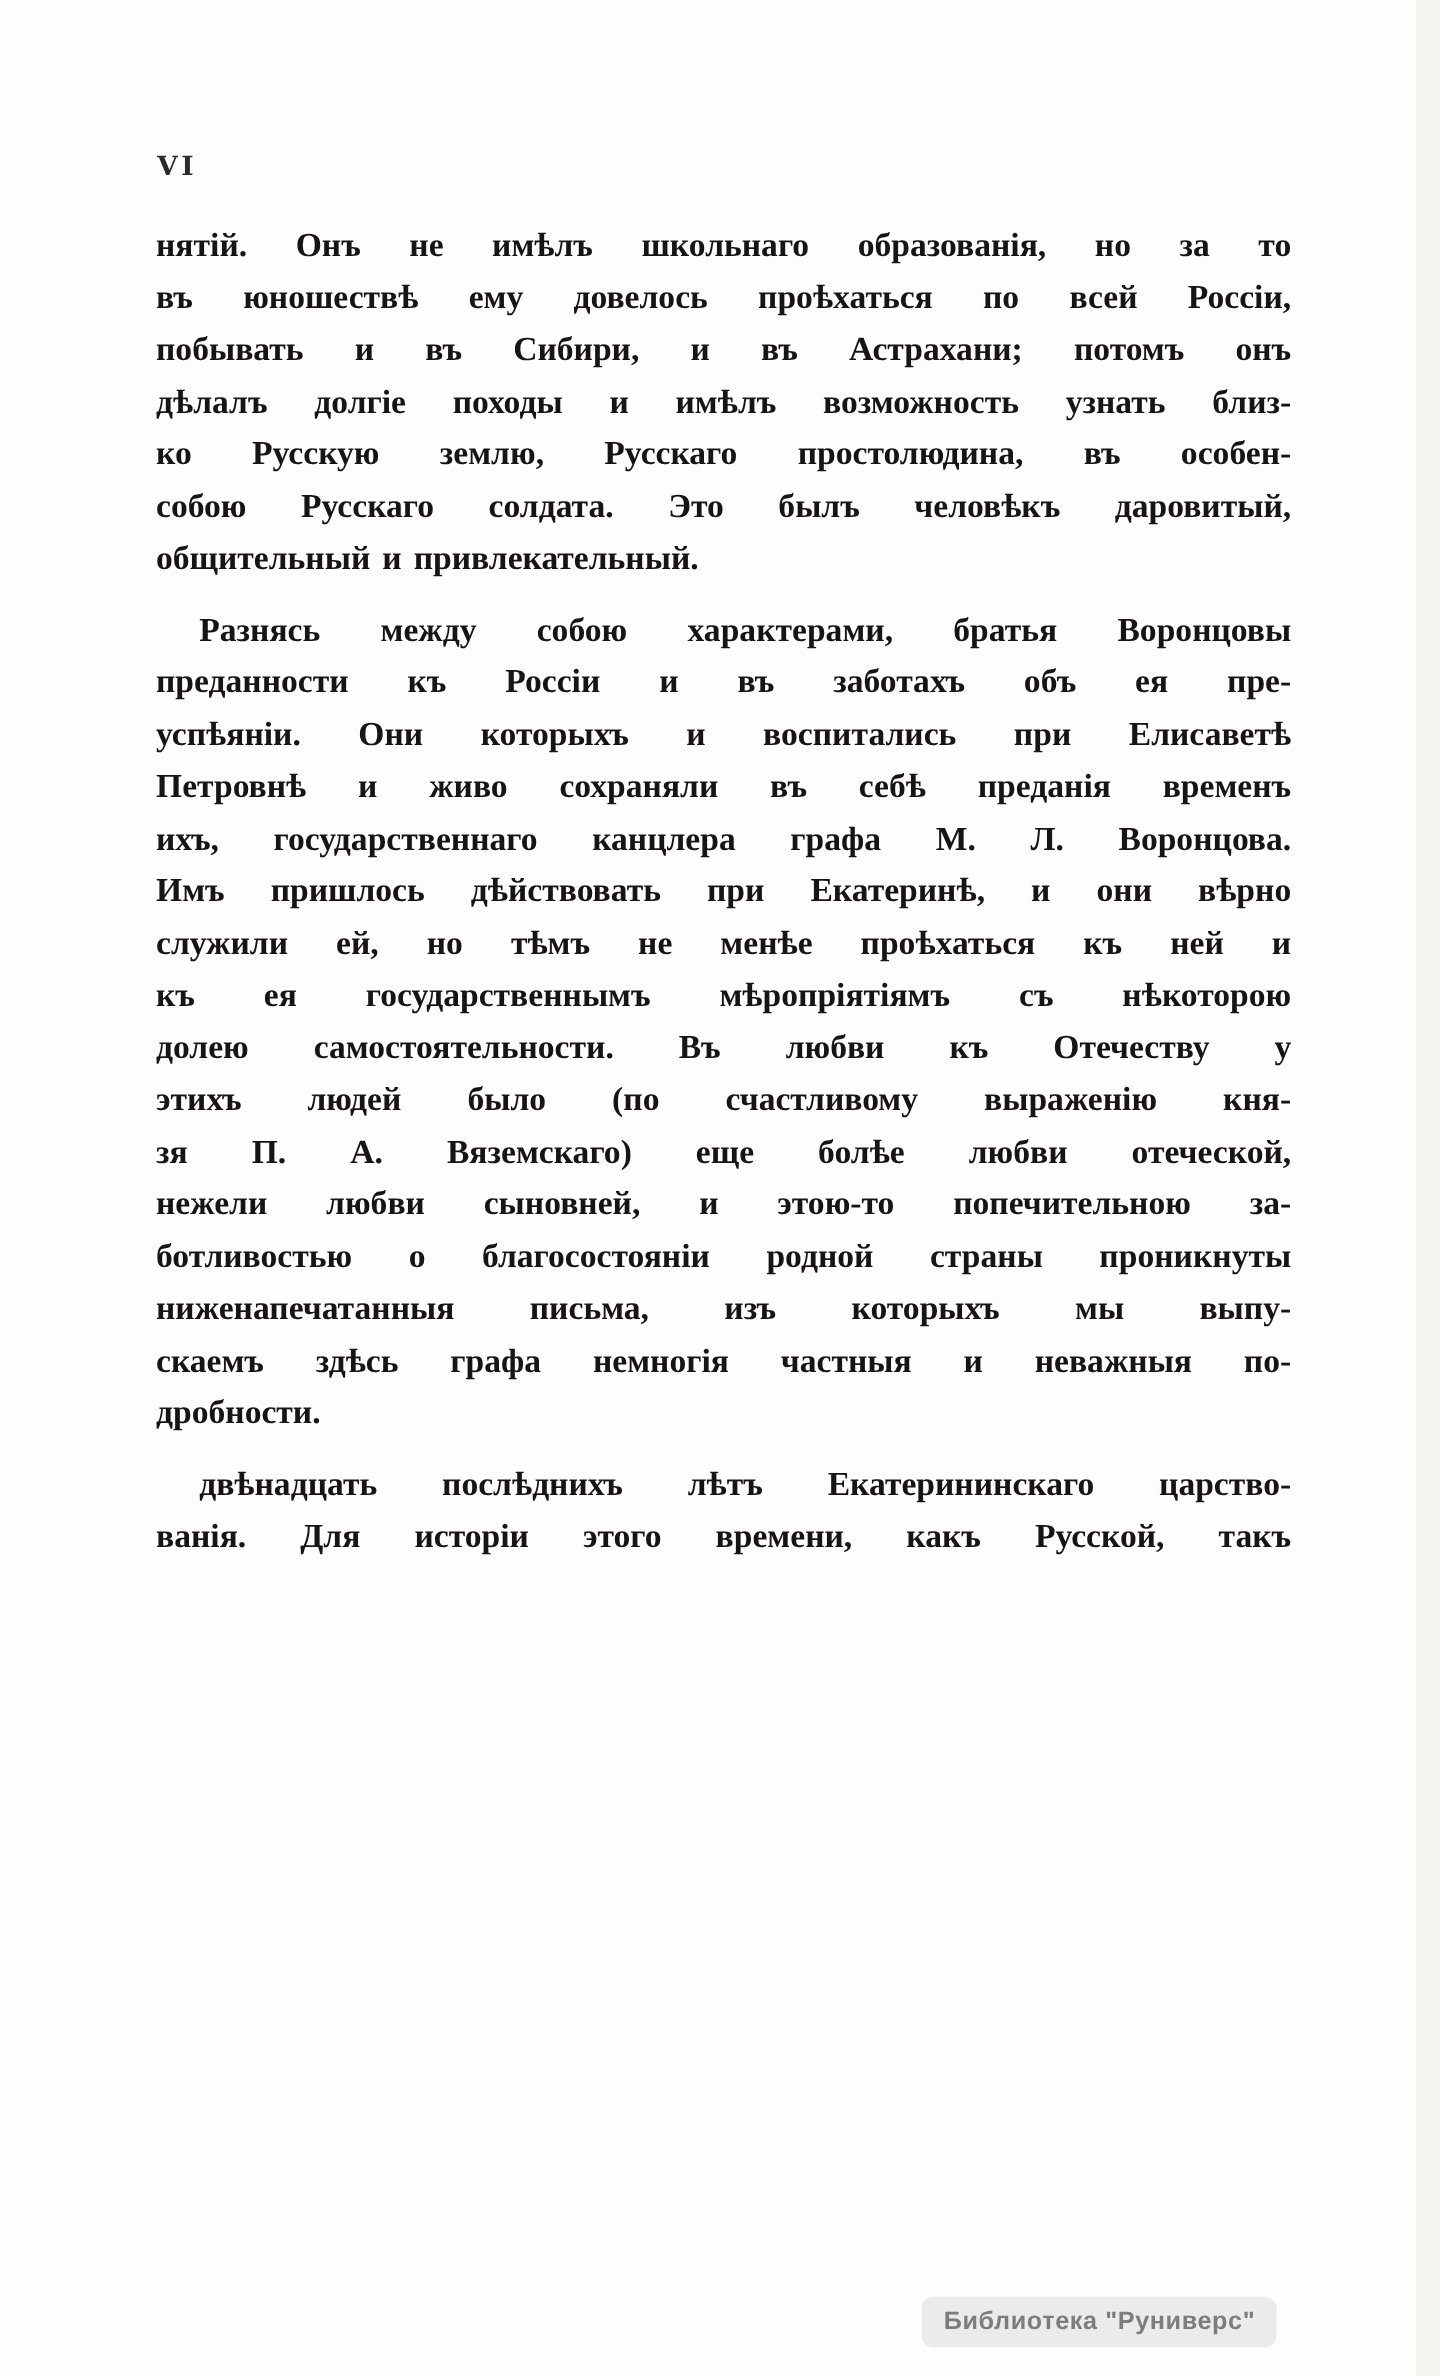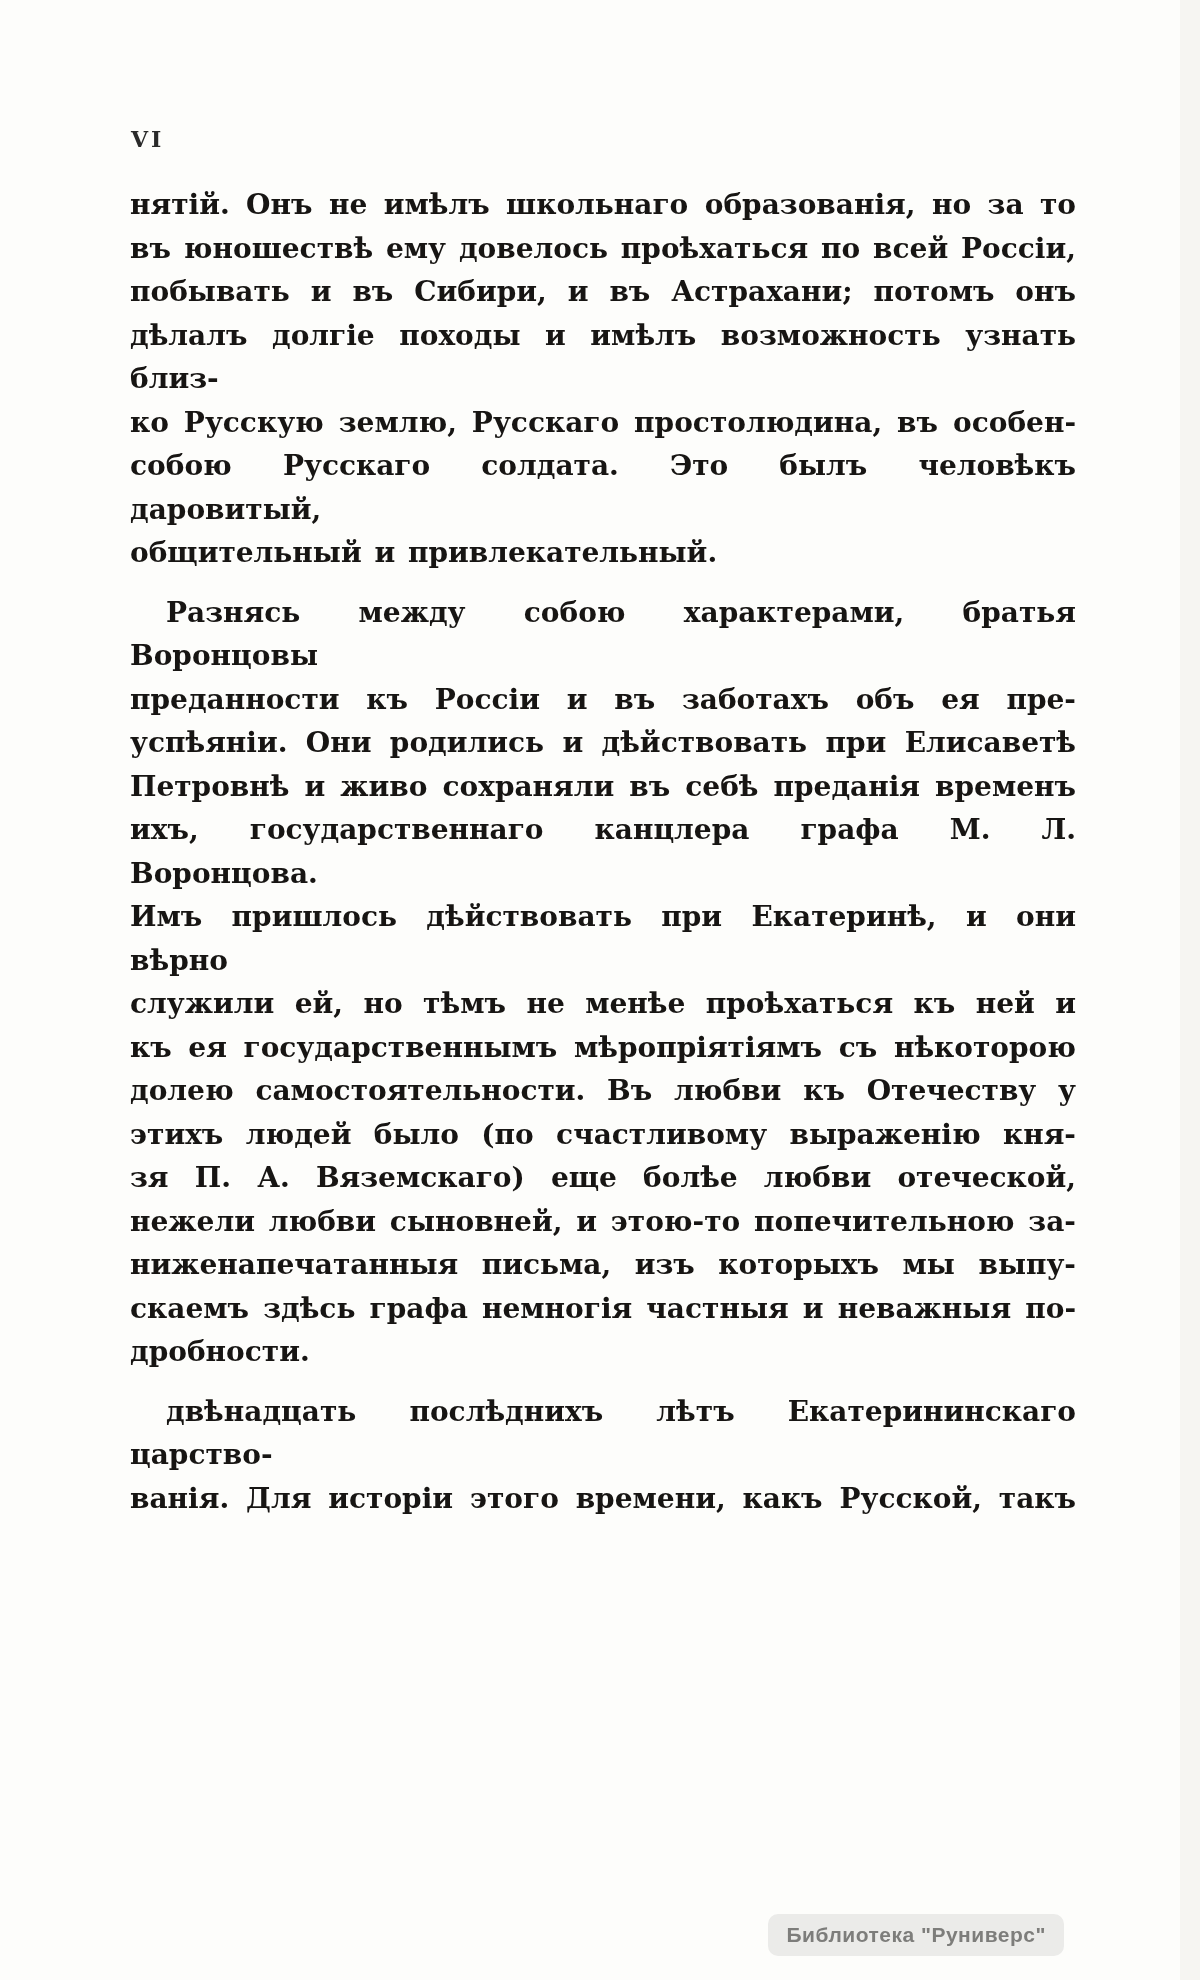--- a/index.html
+++ b/index.html
@@ -42,20 +42,21 @@
     line-height: 43.5px;
     color: #171513;
     word-spacing: 3px;
   }
   .paragraph {
     margin: 0 0 16px 0;
   }
   .paragraph .line {
     text-align: justify;
     text-align-last: justify;
+    font-family: Liberation Serif, serif;
   }
   .paragraph .line.no-justify {
     text-align-last: left;
   }
   .paragraph.indent .line:first-child {
     text-indent: 36px;
   }
   .watermark {
     position: absolute;
     right: 116px;
@@ -82,30 +83,31 @@
         <div class="line">въ юношествѣ ему довелось проѣхаться по всей Россіи,</div>
         <div class="line">побывать и въ Сибири, и въ Астрахани; потомъ онъ</div>
         <div class="line">дѣлалъ долгіе походы и имѣлъ возможность узнать близ-</div>
         <div class="line">ко Русскую землю, Русскаго простолюдина, въ особен-</div>
         <div class="line">собою Русскаго солдата. Это былъ человѣкъ даровитый,</div>
         <div class="line no-justify">общительный и привлекательный.</div>
       </div>
       <div class="paragraph indent">
         <div class="line">Разнясь между собою характерами, братья Воронцовы</div>
         <div class="line">преданности къ Россіи и въ заботахъ объ ея пре-</div>
-        <div class="line">успѣяніи. Они родились и дѣйствовать при Елисаветѣ</div>
+        <div class="line">успѣяніи. Они которыхъ и воспитались при Елисаветѣ</div>
         <div class="line">Петровнѣ и живо сохраняли въ себѣ преданія временъ</div>
         <div class="line">ихъ, государственнаго канцлера графа М. Л. Воронцова.</div>
         <div class="line">Имъ пришлось дѣйствовать при Екатеринѣ, и они вѣрно</div>
         <div class="line">служили ей, но тѣмъ не менѣе проѣхаться къ ней и</div>
         <div class="line">къ ея государственнымъ мѣропріятіямъ съ нѣкоторою</div>
         <div class="line">долею самостоятельности. Въ любви къ Отечеству у</div>
         <div class="line">этихъ людей было (по счастливому выраженію кня-</div>
         <div class="line">зя П. А. Вяземскаго) еще болѣе любви отеческой,</div>
         <div class="line">нежели любви сыновней, и этою-то попечительною за-</div>
+        <div class="line">ботливостью о благосостояніи родной страны проникнуты</div>
         <div class="line">ниженапечатанныя письма, изъ которыхъ мы выпу-</div>
         <div class="line">скаемъ здѣсь графа немногія частныя и неважныя по-</div>
         <div class="line no-justify">дробности.</div>
       </div>
       <div class="paragraph indent">
         <div class="line">двѣнадцать послѣднихъ лѣтъ Екатерининскаго царство-</div>
         <div class="line">ванія. Для исторіи этого времени, какъ Русской, такъ</div>
       </div>
     </div>
 

